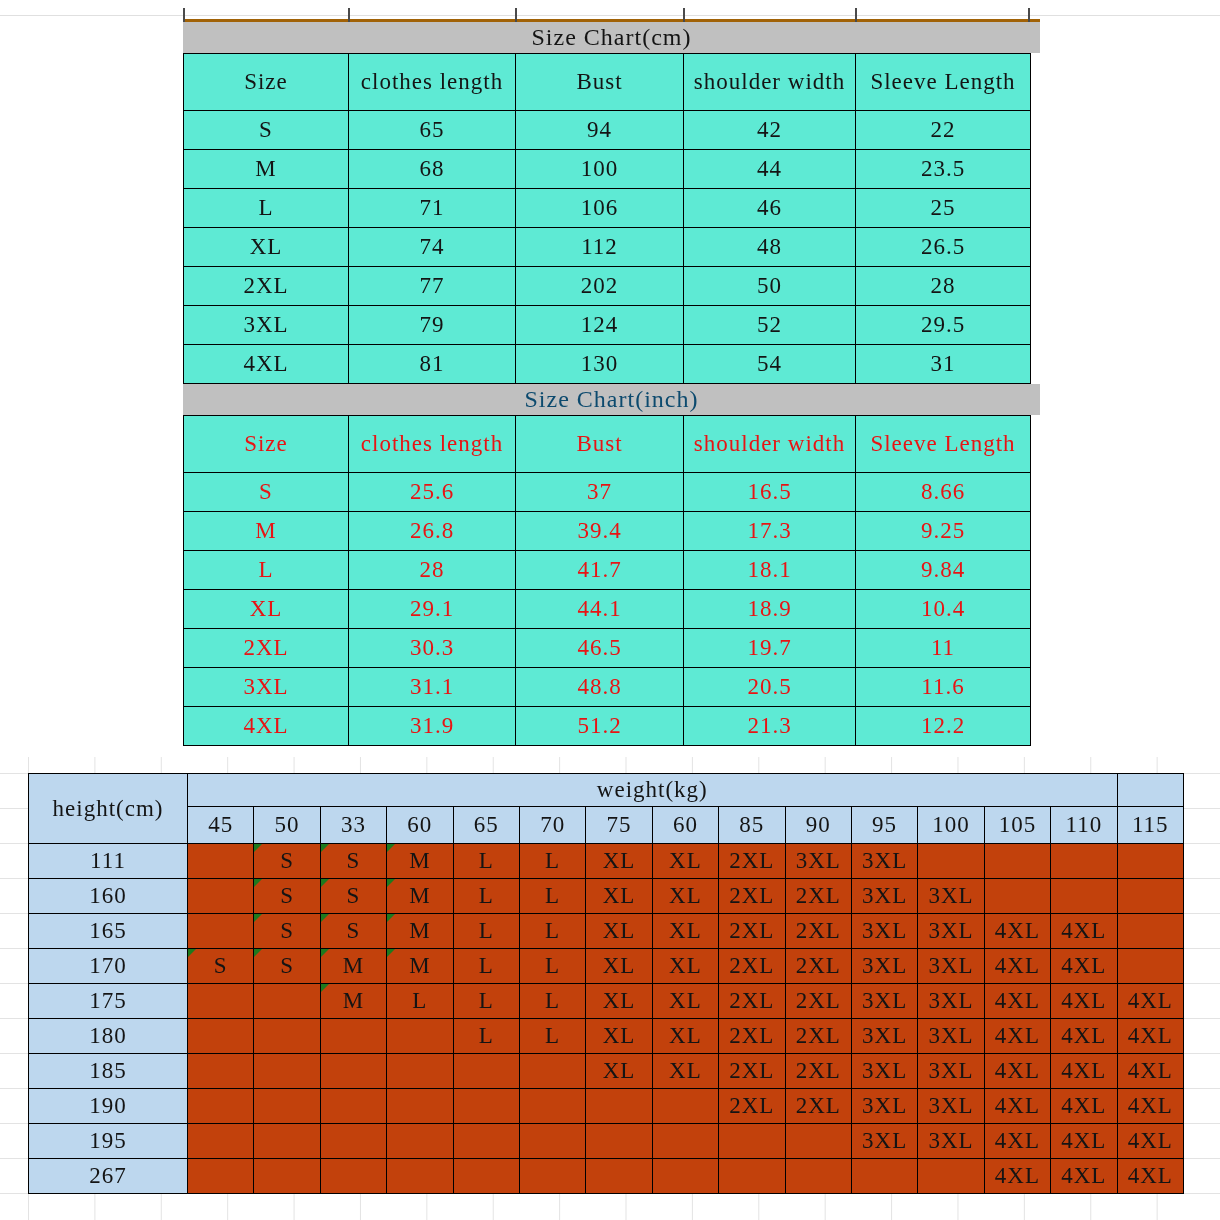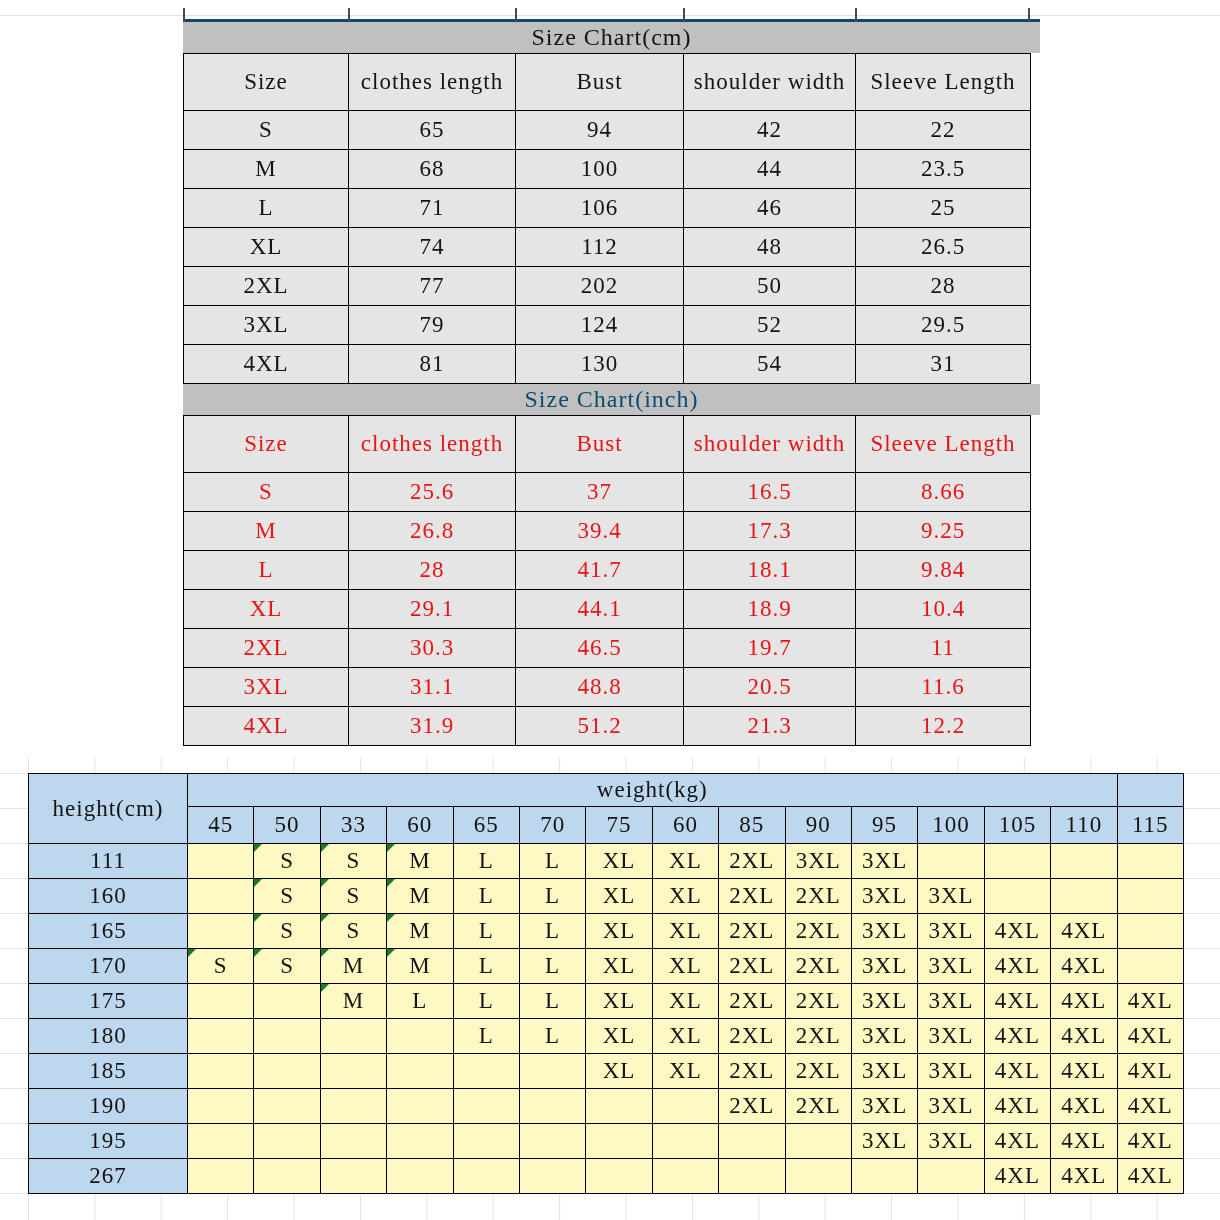--- a/index.html
+++ b/index.html
@@ -22,35 +22,35 @@
   .top-rule{position:absolute;left:0;top:15px;width:1220px;border-top:1px solid #e0e0e0;z-index:0}
   .tick{position:absolute;top:8px;width:2px;height:14px;background:#4a4a4a;z-index:3}
 
   
   .upper{position:absolute;left:183px;top:19px;z-index:2}
   .band{
     width:857px;height:31px;background:#c0c0c0;
     display:flex;align-items:center;justify-content:center;
     font-size:24px;letter-spacing:1px;
   }
-  .band.cm{border-top:3px solid #0c4a6e}
+  .band.cm{border-top:3px solid #a16207}
   .band.inch{color:#0c4a6e}
-  .size-table{border-collapse:collapse;table-layout:fixed;width:847px;background:#e5e5e5}
+  .size-table{border-collapse:collapse;table-layout:fixed;width:847px;background:#5eead4}
   .size-table th,.size-table td{
     border:1px solid #000;text-align:center;vertical-align:middle;
     font-weight:normal;font-size:23px;letter-spacing:1px;padding:0;
     overflow:hidden;white-space:nowrap;
   }
   .size-table thead th{height:56px}
   .size-table tbody td{height:38px}
   .size-table.inch-table{color:#e81414}
 
   
   .lower{position:absolute;left:28px;top:773px;z-index:2}
-  .hw-table{border-collapse:collapse;table-layout:fixed;width:1156px;background:#fef9c3}
+  .hw-table{border-collapse:collapse;table-layout:fixed;width:1156px;background:#c2410c}
   .hw-table th,.hw-table td{
     border:1px solid #000;text-align:center;vertical-align:middle;
     font-weight:normal;font-size:23px;letter-spacing:1px;padding:0;
     overflow:hidden;white-space:nowrap;position:relative;
   }
   .hw-table .hdr{background:#bdd7ee}
   .hw-table thead tr.r1 th{height:32px}
   .hw-table thead tr.r2 th{height:36px}
   .hw-table tbody tr{height:35px}
   .marker{

